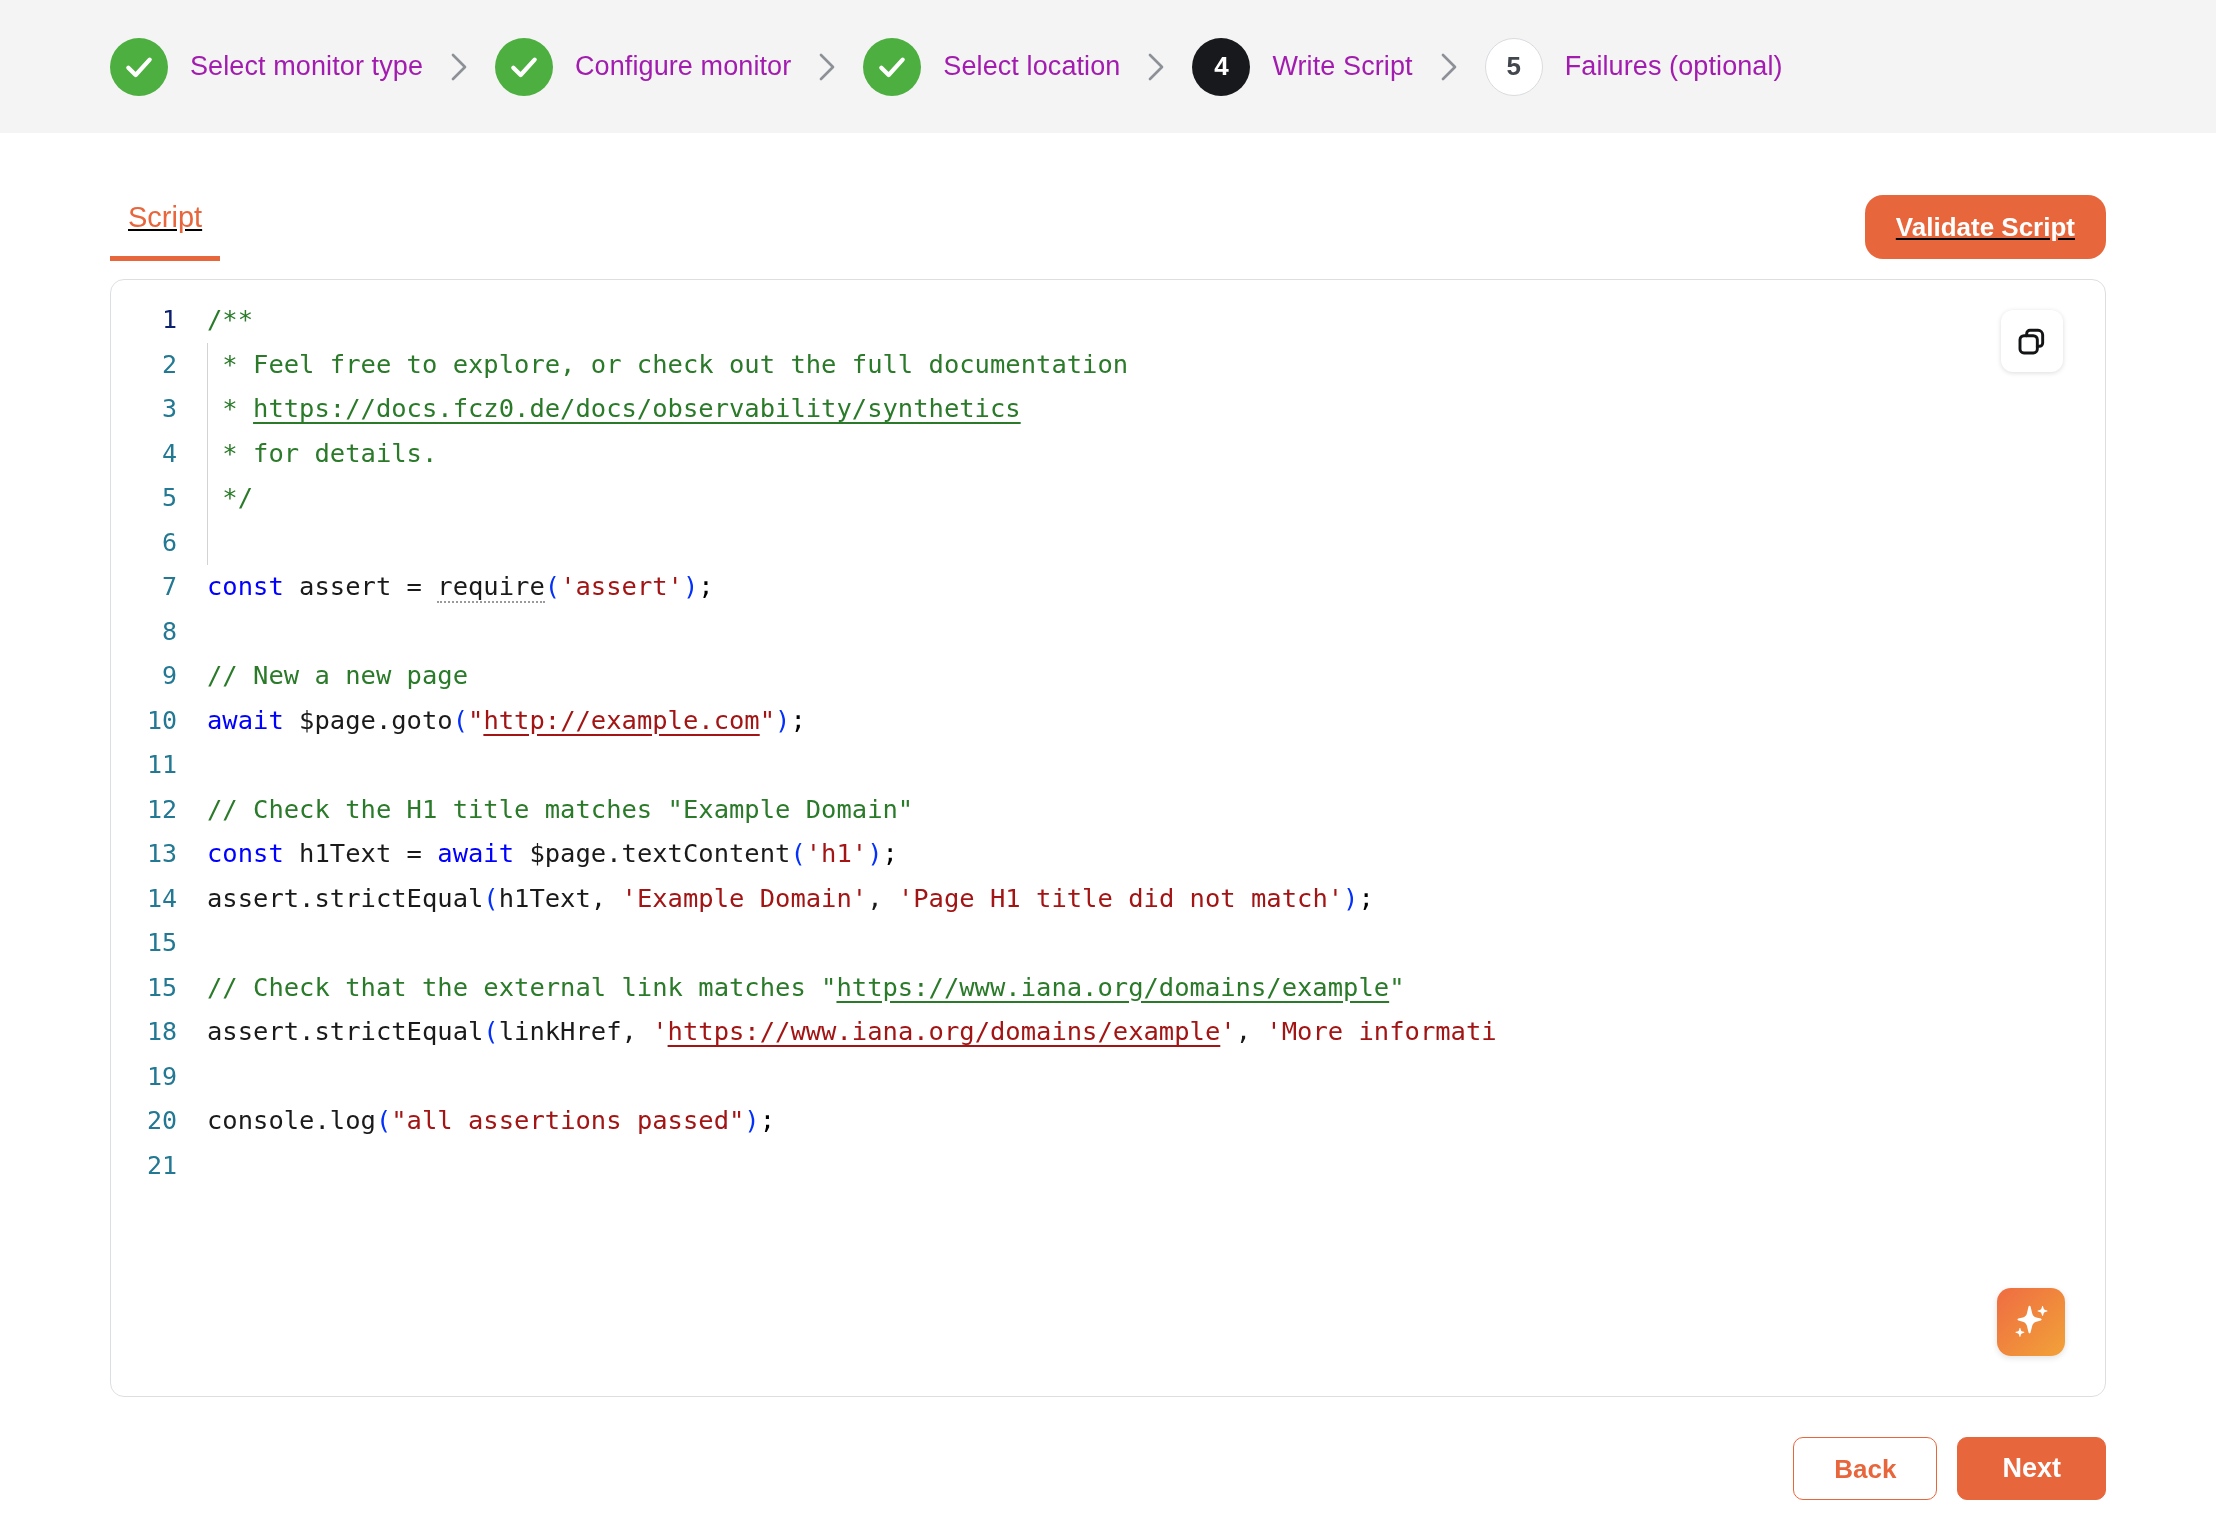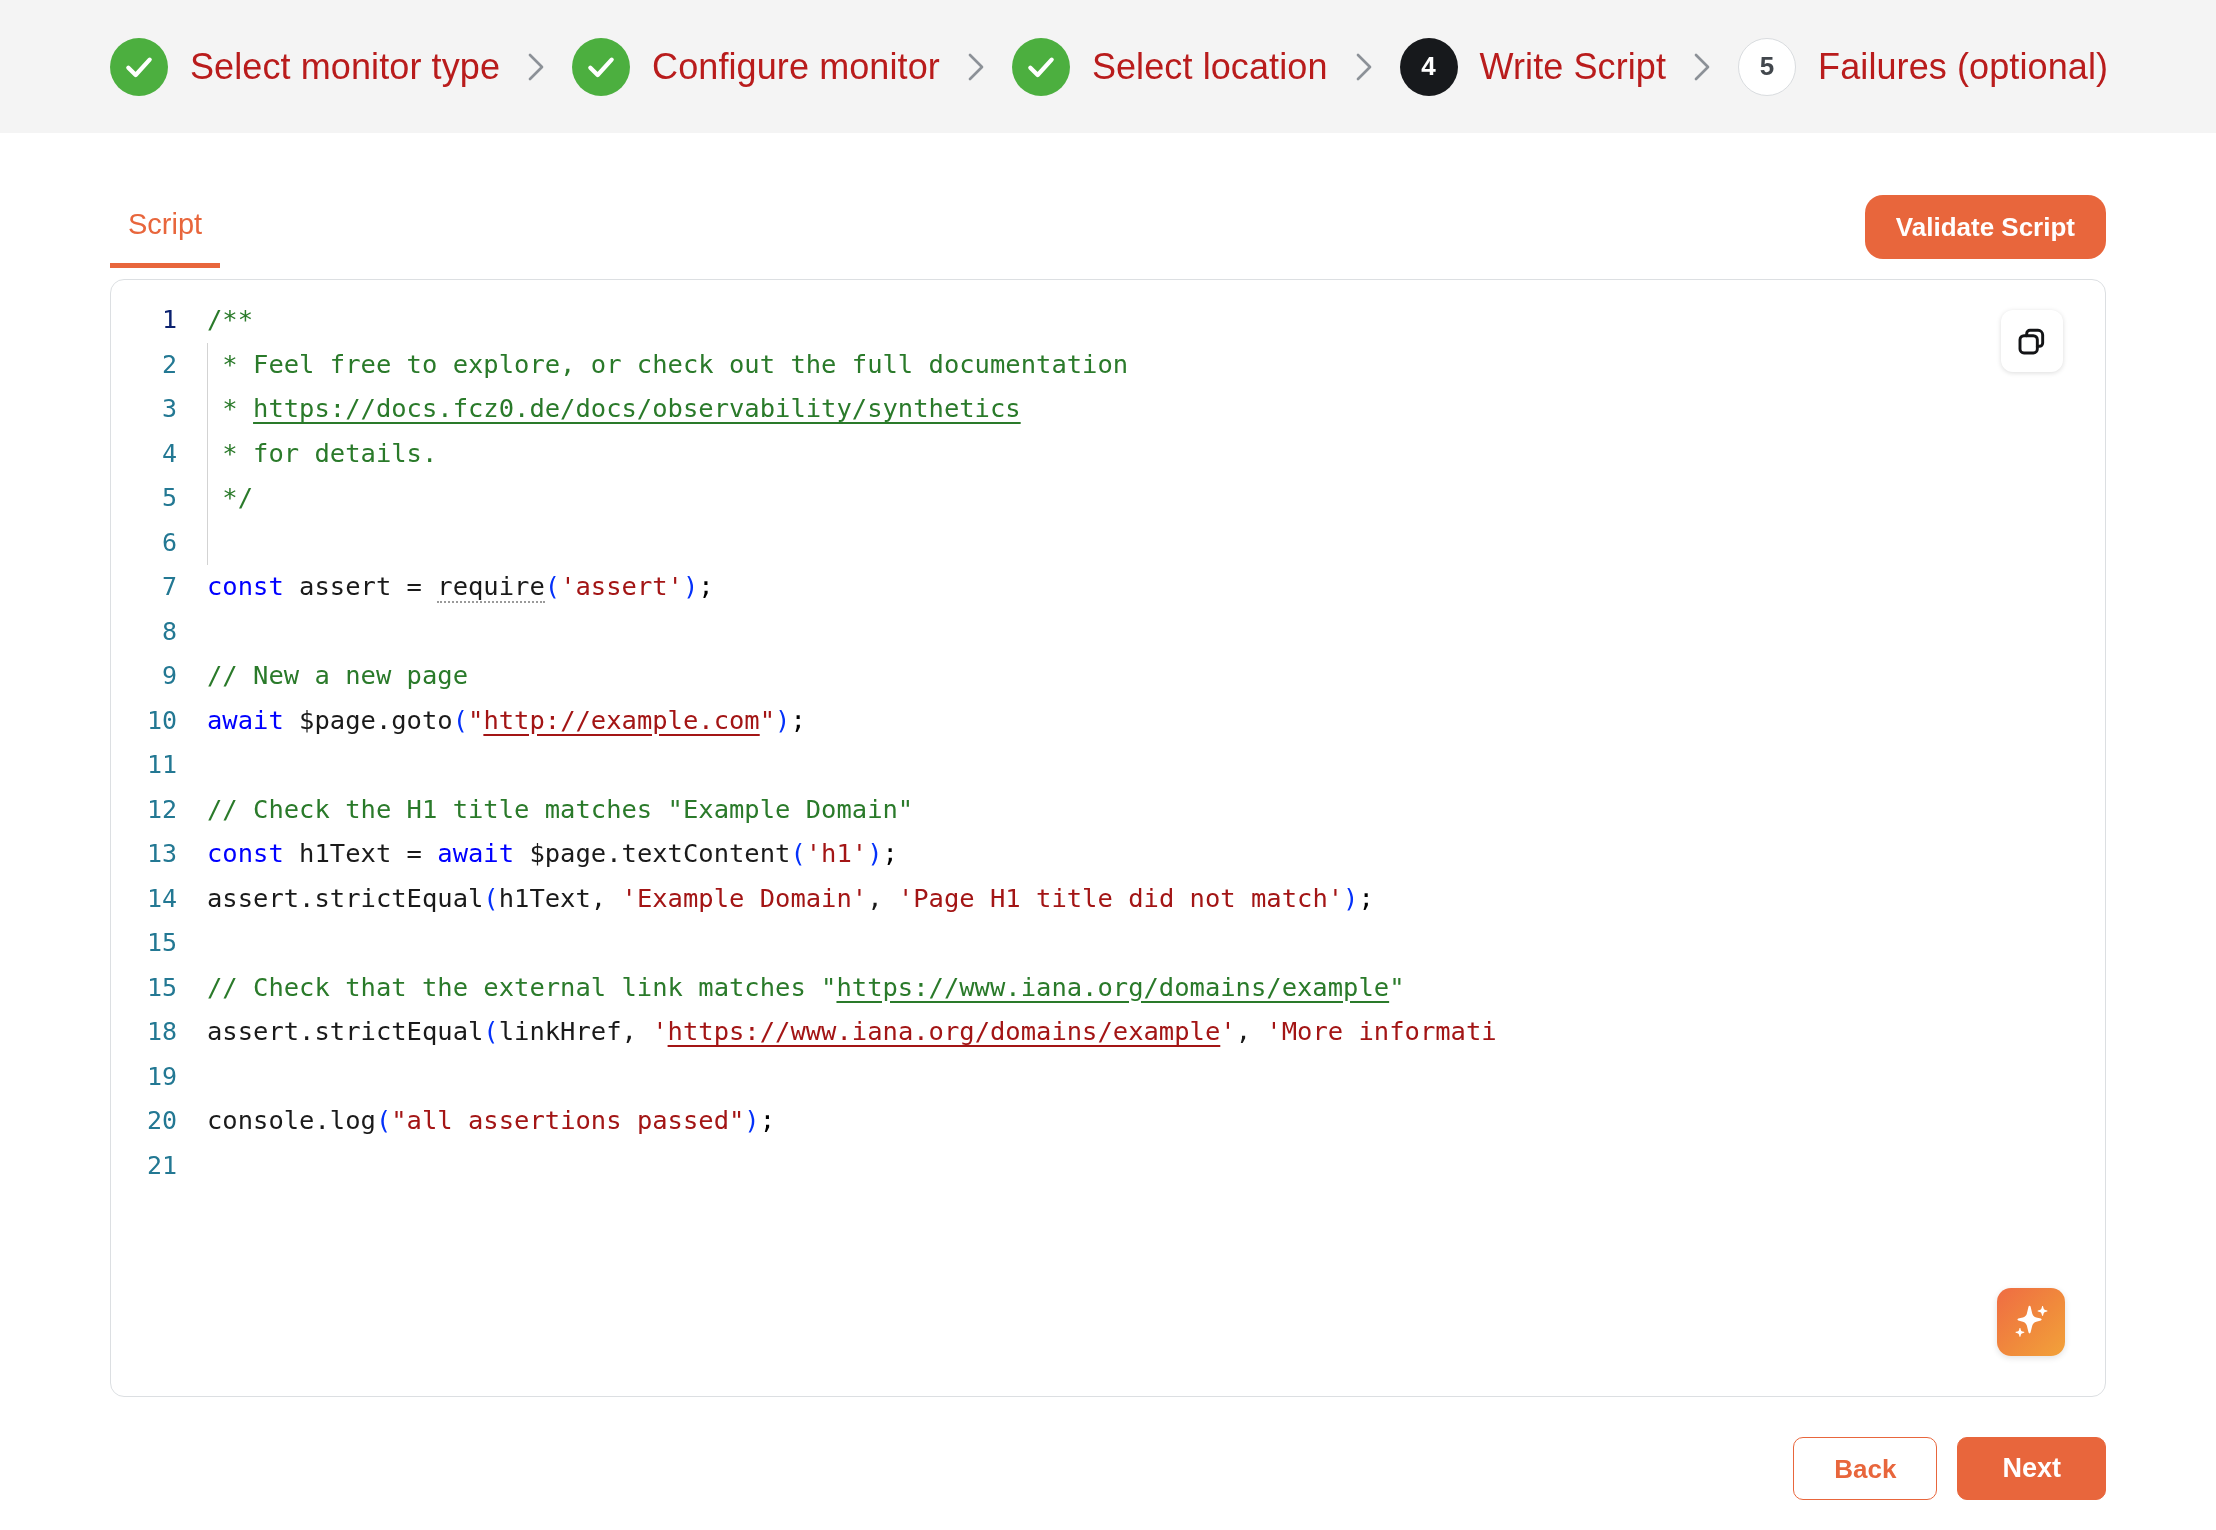--- a/index.html
+++ b/index.html
@@ -44,45 +44,46 @@
     background: #17191c;
     color: #ffffff;
   }
   .step-marker.upcoming {
     background: #ffffff;
     color: #42474d;
     border: 1.5px solid #d9dcdf;
     font-weight: 600;
   }
   .step-label {
-    font-size: 36px;
-    color: #b91c1c;
+    font-size: 27px;
+    color: #a21caf;
     white-space: nowrap;
     letter-spacing: .1px;
   }
   .step-sep {
     margin: 0 26px;
     color: #8c9197;
     font-size: 27px;
     line-height: 1;
     display: flex;
     align-items: center;
   }
   .step-sep svg { display:block; }
 
   
   .content {
     padding: 0 110px;
   }
 
   .panel-head {
     display: flex;
-    align-items: center;
+    align-items: flex-start;
     justify-content: space-between;
     margin-top: 62px;
+    text-decoration: underline;
   }
 
   .tabs { display: flex; }
   .tab {
     font-size: 29px;
     color: #e8663c;
     padding: 6px 18px 22px 18px;
     border-bottom: 5px solid #e8663c;
     cursor: pointer;
     font-weight: 400;

